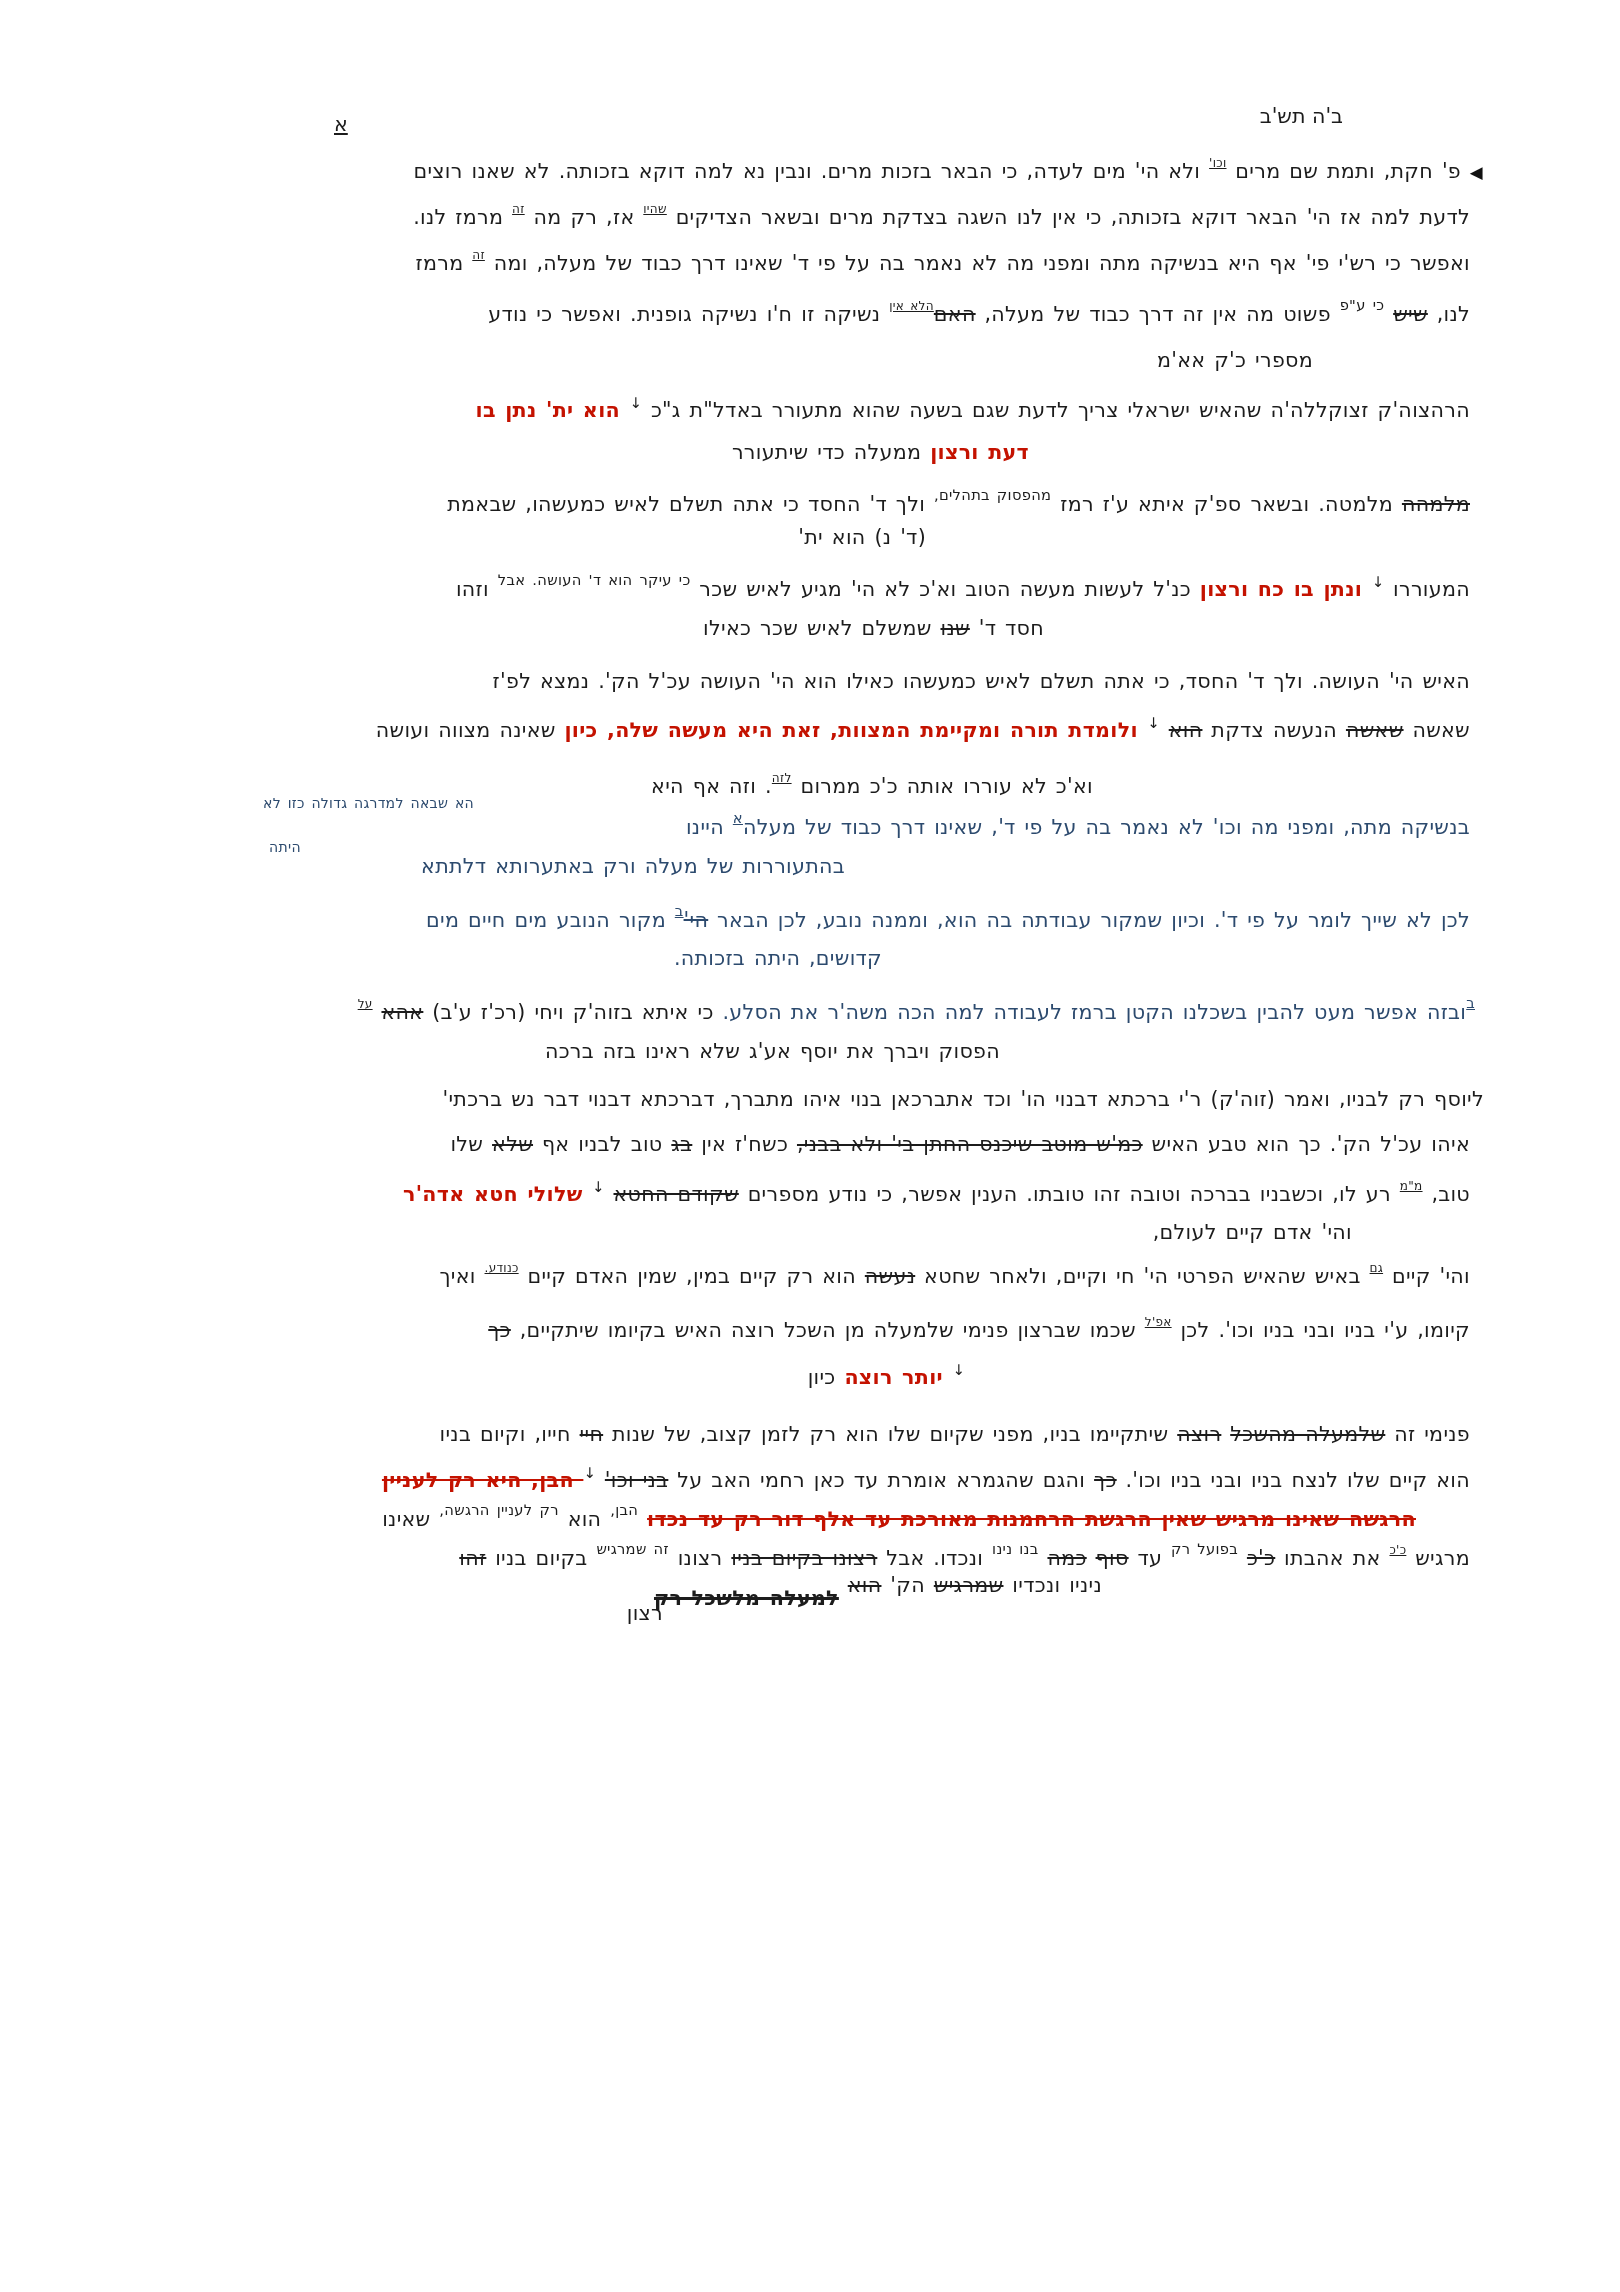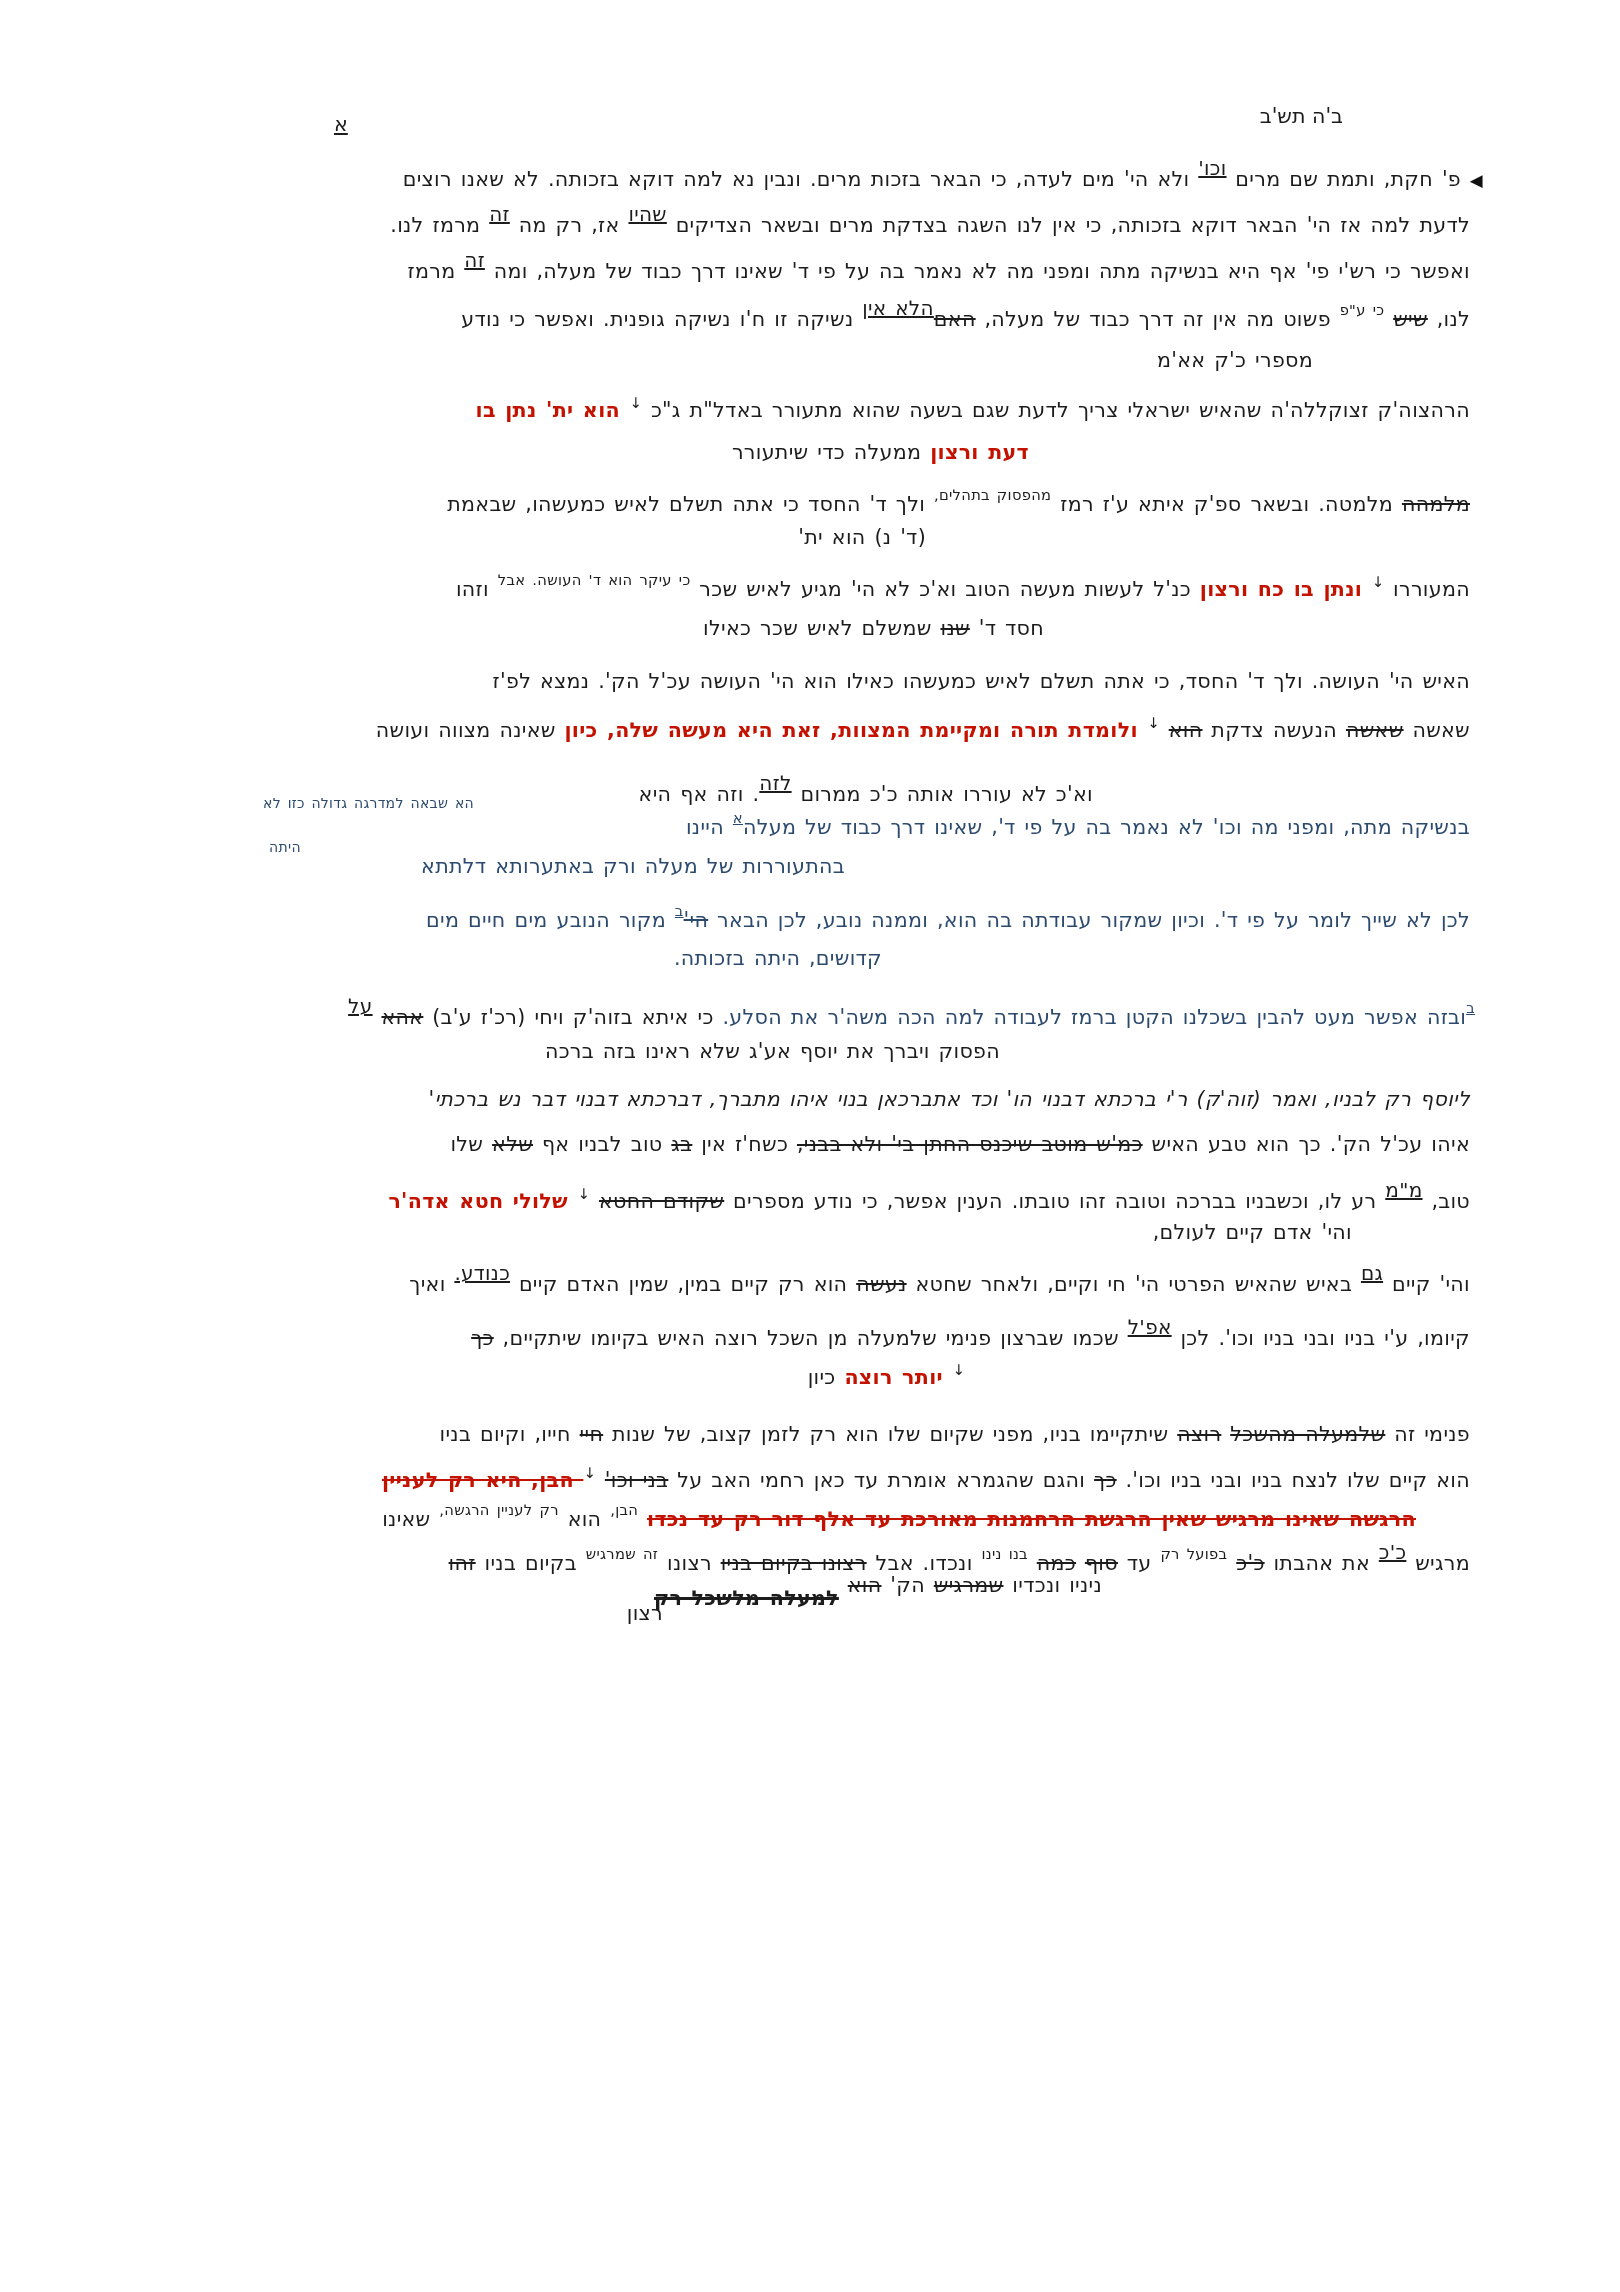--- a/index.html
+++ b/index.html
@@ -31,21 +31,21 @@
     color: #1c1c1c;
   }
   .run { }
   .b  { color: #1c1c1c; }
   .bs { color: #1c1c1c; text-decoration: line-through; text-decoration-thickness: 2px; }
   .r  { color: #c41200; font-weight: 600; }
   .rs { color: #c41200; font-weight: 600; text-decoration: line-through; text-decoration-color: #c41200; text-decoration-thickness: 2px; }
   .n  { color: #2c4a6e; }
   .ns { color: #2c4a6e; text-decoration: line-through; text-decoration-thickness: 2px; }
   .sup  { font-size: 14.7px; vertical-align: 10.8px; }
-  .supu { font-size: 20px; vertical-align: 10.8px; text-decoration: underline; }
+  .supu { font-size: 12px; vertical-align: 10.8px; text-decoration: underline; }
   .supn { font-size: 14.7px; vertical-align: 10.8px; color: #2c4a6e; text-decoration: underline; }
   .small { font-size: 14px; color: #2c4a6e; }
   .arrow { font-size: 14.7px; vertical-align: 8.8px; color: #1c1c1c; }
   .marker { font-size: 16.7px; color: #111111; }
   .hs {
     color: #1c1c1c; font-weight: 600;
     text-decoration: line-through; text-decoration-thickness: 2.9px;
     position: relative; top: 12.7px; text-align: center;
   }
 </style>
@@ -69,21 +69,21 @@
       <div class="line" style="top: 617px; right: 576px;"><span class="run b">חסד ד' </span><span class="run bs">שנו</span><span class="run b"> שמשלם לאיש שכר כאילו</span></div>
       <div class="line" style="top: 670px; right: 150px;"><span class="run b">האיש הי' העושה. ולך ד' החסד, כי אתה תשלם לאיש כמעשהו כאילו הוא הי' העושה עכ'ל הק'. נמצא לפ'ז</span></div>
       <div class="line" style="top: 715px; right: 150px;"><span class="run b">שאשה </span><span class="run bs">שאשה</span><span class="run b"> הנעשה צדקת </span><span class="run bs">הוא</span><span class="run b"> </span><span class="run arrow">↓</span><span class="run r"> ולומדת תורה ומקיימת המצוות, זאת היא מעשה שלה, כיון</span><span class="run b"> שאינה מצווה ועושה</span></div>
       <div class="line" style="top: 772px; right: 527px;"><span class="run b">וא'כ לא עוררו אותה כ'כ ממרום </span><span class="run supu">לזה</span><span class="run b">. וזה אף היא</span></div>
       <div class="line" style="top: 810px; right: 150px;"><span class="run n">בנשיקה מתה, ומפני מה וכו' לא נאמר בה על פי ד', שאינו דרך כבוד של מעלה</span><span class="run supn">א</span><span class="run n"> היינו</span></div>
       <div class="line" style="top: 855px; right: 775px;"><span class="run n">בהתעוררות של מעלה ורק באתערותא דלתתא</span></div>
       <div class="line" style="top: 903px; right: 150px;"><span class="run n">לכן לא שייך לומר על פי ד'. וכיון שמקור עבודתה בה הוא, וממנה נובע, לכן הבאר </span><span class="run ns">הי'</span><span class="run supn">ב</span><span class="run n"> מקור הנובע מים חיים מים</span></div>
       <div class="line" style="top: 947px; right: 738px;"><span class="run n">קדושים, היתה בזכותה.</span></div>
       <div class="line" style="top: 995px; right: 145px;"><span class="run supn">ב</span><span class="run n">ובזה אפשר מעט להבין בשכלנו הקטן ברמז לעבודה למה הכה משה'ר את הסלע.</span><span class="run b"> כי איתא בזוה'ק ויחי (רכ'ז ע'ב) </span><span class="run bs">אהא</span><span class="run b"> </span><span class="run supu">על</span></div>
       <div class="line" style="top: 1040px; right: 620px;"><span class="run b">הפסוק ויברך את יוסף אע'ג שלא ראינו בזה ברכה</span></div>
-      <div class="line" style="top: 1088px; right: 150px; font-style: italic;"><span class="run b">ליוסף רק לבניו, ואמר (זוה'ק) ר'י ברכתא דבנוי הו' וכד אתברכאן בנוי איהו מתברך, דברכתא דבנוי דבר נש ברכתי'</span></div>
+      <div class="line" style="top: 1088px; right: 136px;"><span class="run b">ליוסף רק לבניו, ואמר (זוה'ק) ר'י ברכתא דבנוי הו' וכד אתברכאן בנוי איהו מתברך, דברכתא דבנוי דבר נש ברכתי'</span></div>
       <div class="line" style="top: 1133px; right: 150px;"><span class="run b">איהו עכ'ל הק'. כך הוא טבע האיש </span><span class="run bs">כמ'ש מוטב שיכנס החתן בי' ולא בבני,</span><span class="run b"> כשח'ז אין </span><span class="run bs">בג</span><span class="run b"> טוב לבניו אף </span><span class="run bs">שלא</span><span class="run b"> שלו</span></div>
       <div class="line" style="top: 1179px; right: 150px;"><span class="run b">טוב, </span><span class="run supu">מ"מ</span><span class="run b"> רע לו, וכשבניו בברכה וטובה זהו טובתו. הענין אפשר, כי נודע מספרים </span><span class="run bs">שקודם החטא</span><span class="run b"> </span><span class="run arrow">↓</span><span class="run r"> שלולי חטא אדה'ר</span></div>
       <div class="line" style="top: 1221px; right: 268px;"><span class="run b">והי' אדם קיים לעולם,</span></div>
       <div class="line" style="top: 1262px; right: 150px;"><span class="run b">והי' קיים </span><span class="run supu">גם</span><span class="run b"> באיש שהאיש הפרטי הי' חי וקיים, ולאחר שחטא </span><span class="run bs">נעשה</span><span class="run b"> הוא רק קיים במין, שמין האדם קיים </span><span class="run supu">כנודע.</span><span class="run b"> ואיך</span></div>
       <div class="line" style="top: 1316px; right: 150px;"><span class="run b">קיומו, ע'י בניו ובני בניו וכו'. לכן </span><span class="run supu">אפ'ל</span><span class="run b"> שכמו שברצון פנימי שלמעלה מן השכל רוצה האיש בקיומו שיתקיים, </span><span class="run bs">כך</span></div>
       <div class="line" style="top: 1362px; right: 655px;"><span class="run arrow">↓</span><span class="run r"> יותר רוצה</span><span class="run b"> כיון</span></div>
       <div class="line" style="top: 1423px; right: 150px;"><span class="run b">פנימי זה </span><span class="run bs">שלמעלה מהשכל</span><span class="run b"> </span><span class="run bs">רוצה</span><span class="run b"> שיתקיימו בניו, מפני שקיום שלו הוא רק לזמן קצוב, של שנות </span><span class="run bs">חיי</span><span class="run b"> חייו, וקיום בניו</span></div>
       <div class="line" style="top: 1465px; right: 150px;"><span class="run b">הוא קיים שלו לנצח בניו ובני בניו וכו'. </span><span class="run bs">כך</span><span class="run b"> והגם שהגמרא אומרת עד כאן רחמי האב על </span><span class="run bs">בני וכו'</span><span class="run b"> </span><span class="run arrow">↓</span><span class="run rs"> הבן, היא רק לעניין</span></div>
       <div class="line" style="top: 1502px; right: 204px;"><span class="run rs">הרגשה שאינו מרגיש שאין הרגשת הרחמנות מאורכת עד אלף דור רק עד נכדו</span><span class="run b"> </span><span class="run sup">הבן,</span><span class="run b"> הוא </span><span class="run sup">רק לעניין הרגשה,</span><span class="run b"> שאינו</span></div>
       <div class="line" style="top: 1541px; right: 150px;"><span class="run b">מרגיש </span><span class="run supu">כ'כ</span><span class="run b"> את אהבתו </span><span class="run bs">כ'כ</span><span class="run b"> </span><span class="run sup">בפועל רק</span><span class="run b"> עד </span><span class="run bs">סוף</span><span class="run b"> </span><span class="run bs">כמה</span><span class="run b"> </span><span class="run sup">בנו נינו</span><span class="run b"> ונכדו. אבל </span><span class="run bs">רצונו בקיום בניו</span><span class="run b"> רצונו </span><span class="run sup">זה שמרגיש</span><span class="run b"> בקיום בניו </span><span class="run bs">זהו</span></div>

